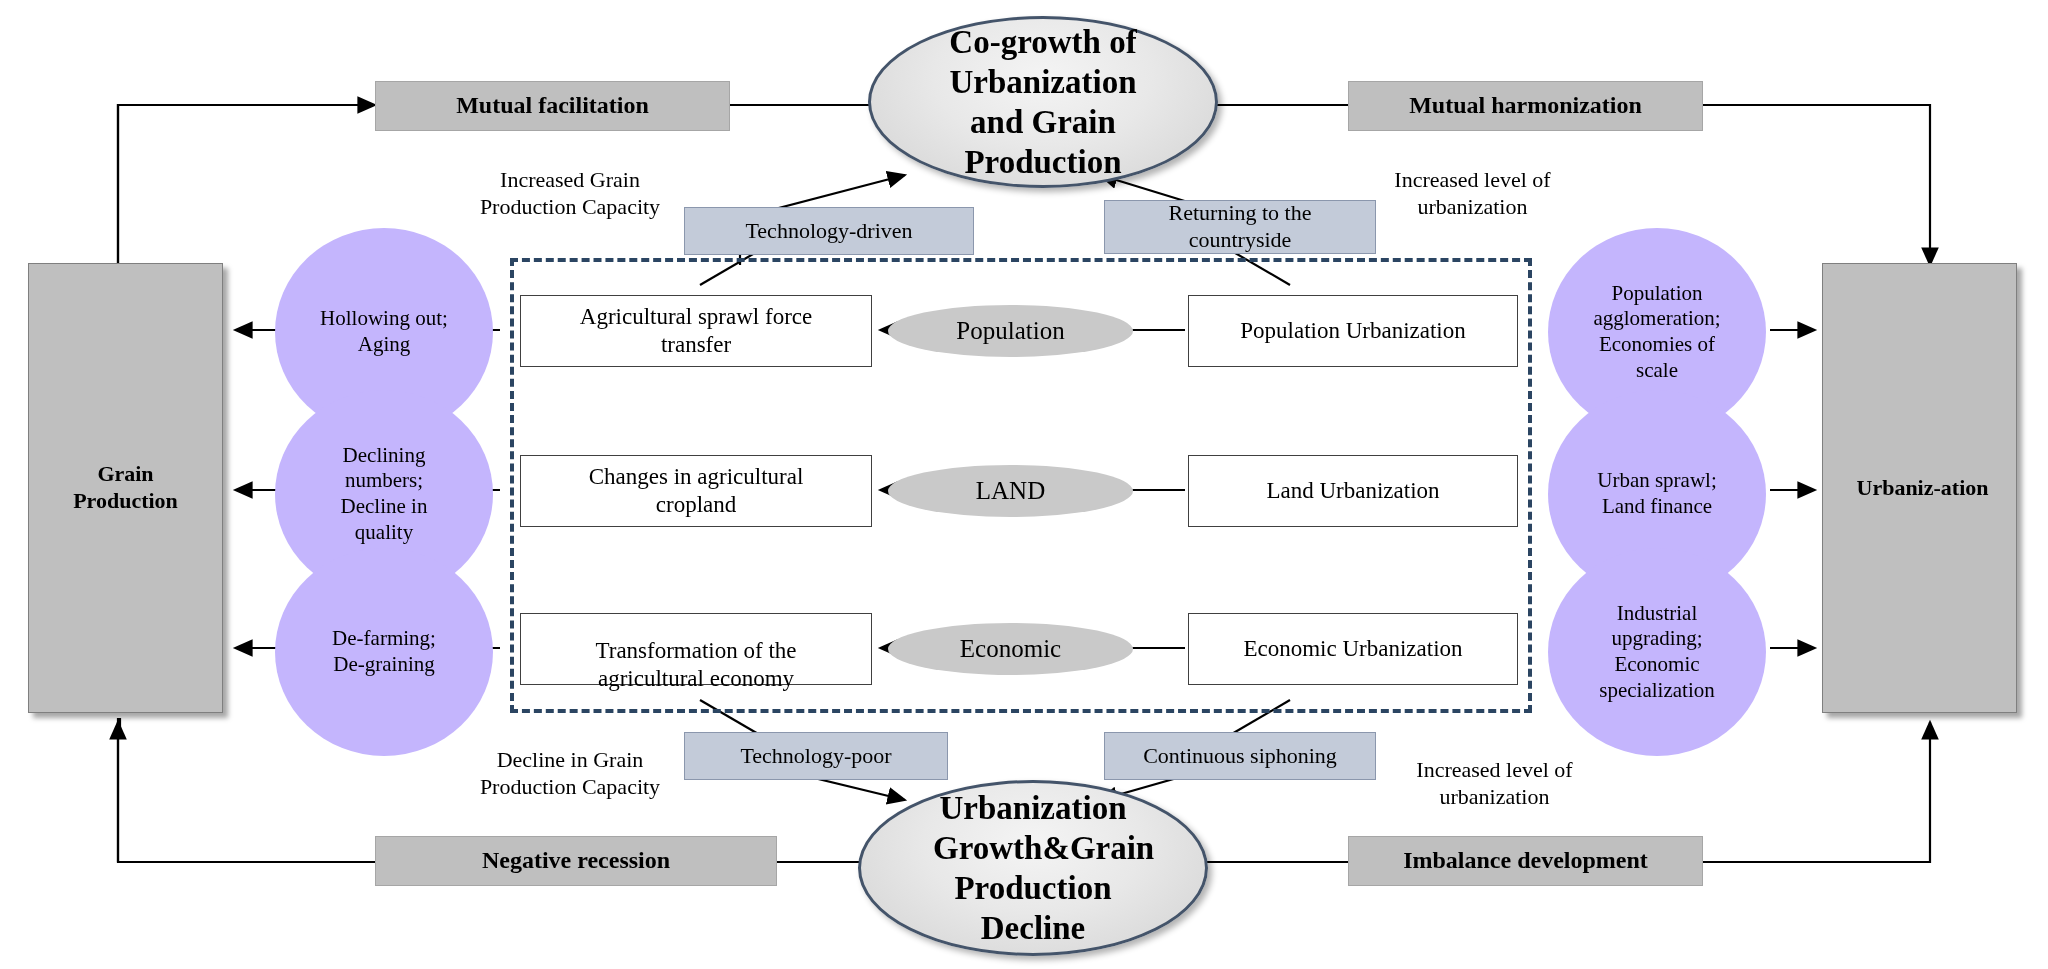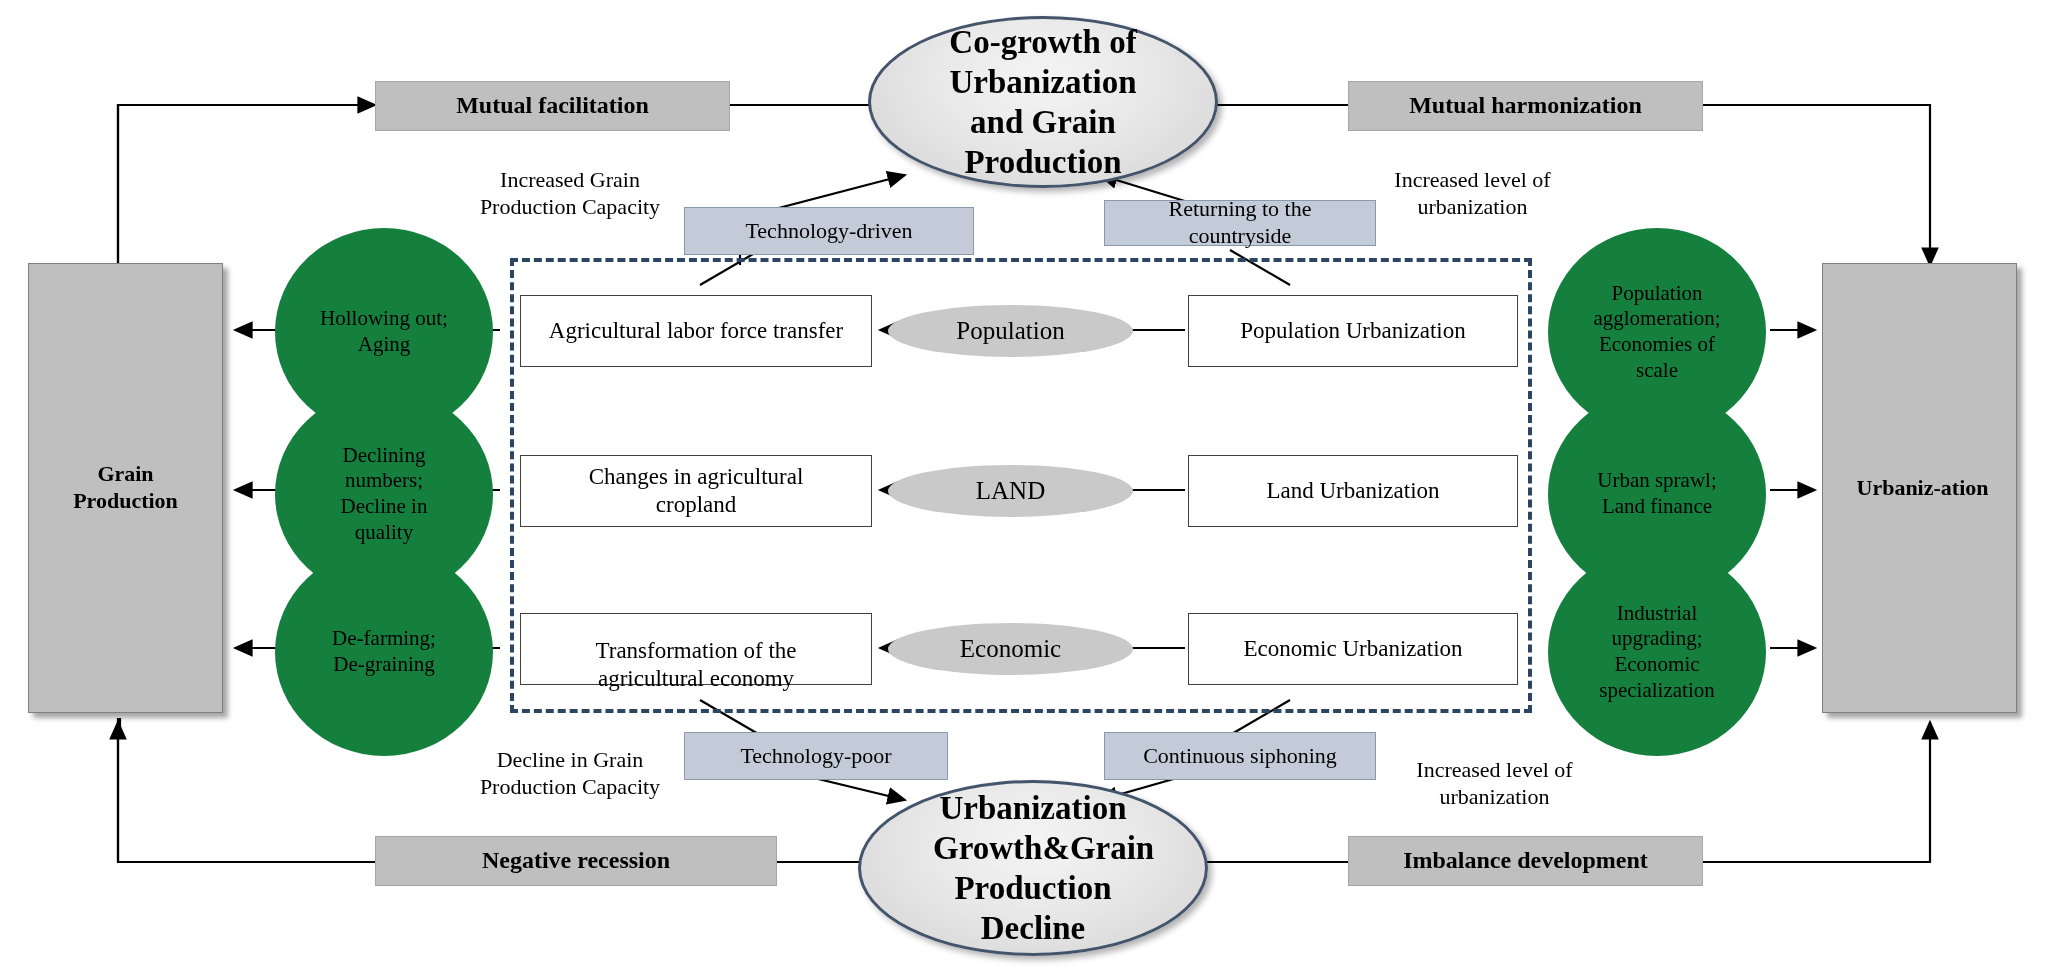--- a/index.html
+++ b/index.html
@@ -58,21 +58,21 @@
   .white-box {
     background: #ffffff;
     border: 1px solid #404040;
     font-size: 23px;
     color: #000;
     padding: 2px 8px;
   }
 
   
   .circle {
-    background: #15803d;
+    background: #c4b5fd;
     border-radius: 50%;
     font-size: 21px;
     color: #000;
     padding: 4px 10px;
   }
   .ellipse-grey {
     background: #c9c9c9;
     border-radius: 50%;
     font-size: 25px;
     color: #000;
@@ -223,21 +223,21 @@
     <span style="display:block; width:150px;">Population agglomeration; Economies of scale</span>
   </div>
   <div class="node circle" style="left:1548px; top:390px; width:218px; height:208px;">
     <span style="display:block; width:150px;">Urban sprawl; Land finance</span>
   </div>
   <div class="node circle" style="left:1548px; top:548px; width:218px; height:208px;">
     <span style="display:block; width:140px;">Industrial upgrading; Economic specialization</span>
   </div>
 
   <div class="node white-box" style="left:520px; top:295px; width:352px; height:72px;">
-    <span style="display:block; width:300px;">Agricultural labor force transfer</span>
+    <span style="display:block; width:300px;">Agricultural sprawl force transfer</span>
   </div>
   <div class="node ellipse-grey" style="left:888px; top:305px; width:245px; height:52px;">
     <span>Population</span>
   </div>
   <div class="node white-box" style="left:1188px; top:295px; width:330px; height:72px;">
     <span>Population Urbanization</span>
   </div>
 
   <div class="node white-box" style="left:520px; top:455px; width:352px; height:72px;">
     <span style="display:block; width:280px;">Changes in agricultural cropland</span>
@@ -255,21 +255,21 @@
   <div class="node ellipse-grey" style="left:888px; top:623px; width:245px; height:52px;">
     <span>Economic</span>
   </div>
   <div class="node white-box" style="left:1188px; top:613px; width:330px; height:72px;">
     <span>Economic Urbanization</span>
   </div>
 
   <div class="node driver" style="left:684px; top:207px; width:290px; height:48px;">
     <span>Technology-driven</span>
   </div>
-  <div class="node driver" style="left:1104px; top:200px; width:272px; height:46px;">
+  <div class="node driver" style="left:1104px; top:200px; width:272px; height:54px;">
     <span style="display:block; width:230px;">Returning to the countryside</span>
   </div>
   <div class="node driver" style="left:684px; top:732px; width:264px; height:48px;">
     <span>Technology-poor</span>
   </div>
   <div class="node driver" style="left:1104px; top:732px; width:272px; height:48px;">
     <span>Continuous siphoning</span>
   </div>
 
   <div class="node note" style="left:455px; top:158px; width:230px; height:70px;">

